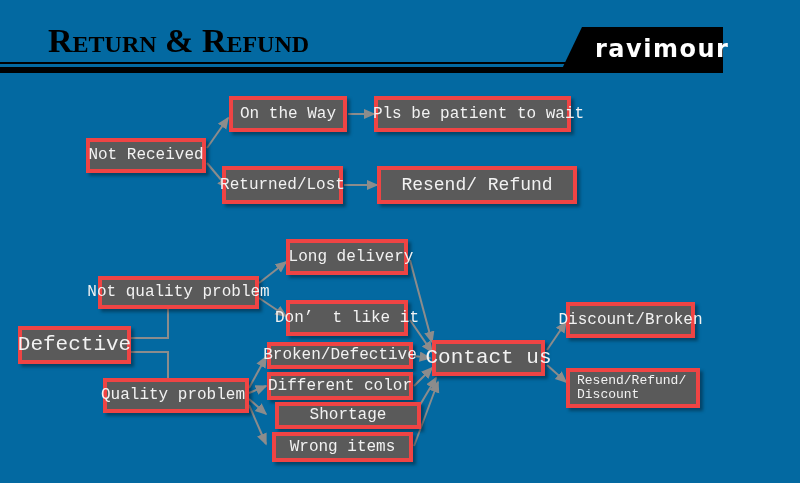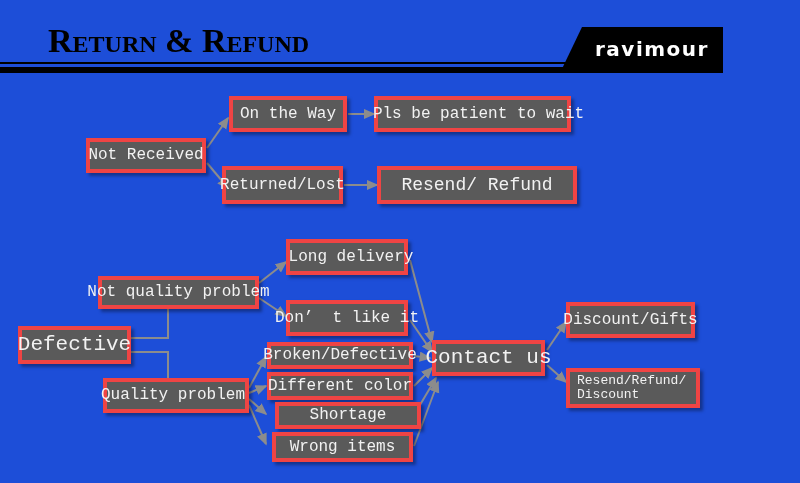--- a/index.html
+++ b/index.html
@@ -4,21 +4,21 @@
 <style>
   html, body {
     margin: 0;
     padding: 0;
     background: #ffffff;
   }
   #page {
     position: relative;
     width: 800px;
     height: 483px;
-    background: #1d4ed8;
+    background: #0369a1;
     overflow: hidden;
     font-family: "Liberation Sans", sans-serif;
   }
 
   
   #header {
     position: absolute;
     left: 0; top: 0;
     width: 800px; height: 80px;
   }
@@ -59,21 +59,21 @@
     height: 46px;
     background: #000000;
     clip-path: polygon(22px 0, 163px 0, 163px 46px, 0 46px);
   }
   #brand-text {
     position: absolute;
     left: 595px;
     top: 36px;
     color: #ffffff;
     font-family: "DejaVu Sans", sans-serif;
-    font-size: 20px;
+    font-size: 24px;
     font-weight: bold;
     letter-spacing: 1.5px;
     line-height: 26px;
     white-space: nowrap;
   }
 
   
   .node {
     position: absolute;
     background: #5a5a5a;
@@ -212,21 +212,21 @@
 
   <div class="node" style="left:272px; top:432px; width:141px; height:30px;">
     <span>Wrong items</span>
   </div>
 
   <div class="node big" style="left:432px; top:340px; width:113px; height:36px;">
     <span>Contact us</span>
   </div>
 
   <div class="node" style="left:566px; top:302px; width:129px; height:36px;">
-    <span>Discount/Gifts</span>
+    <span>Discount/Broken</span>
   </div>
 
   <div class="node small leftal" style="left:566px; top:368px; width:134px; height:40px;">
     <span>Resend/Refund/
 Discount</span>
   </div>
 
 </div>
 
 </body></html>

